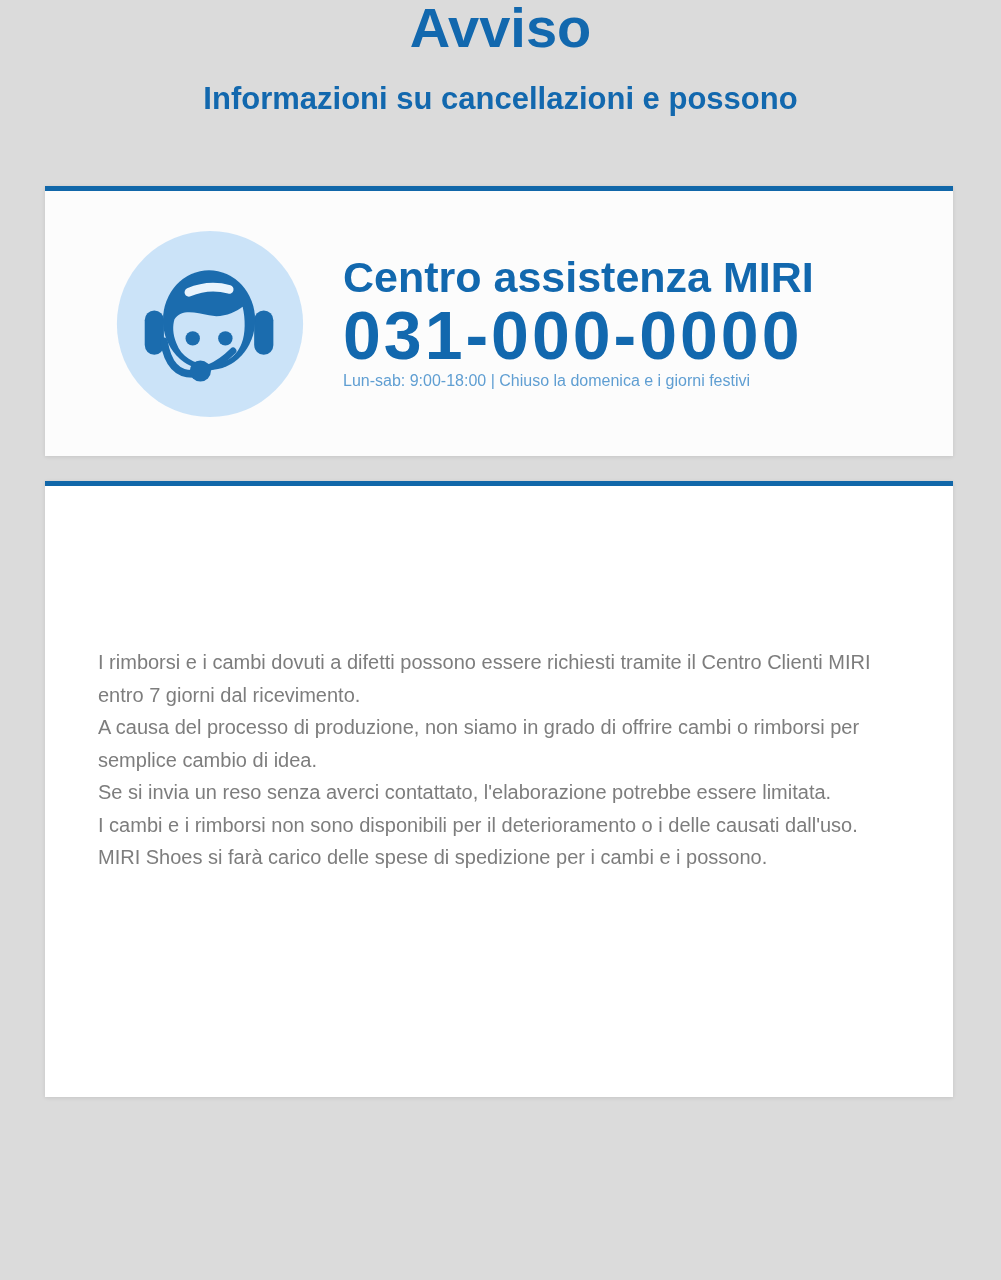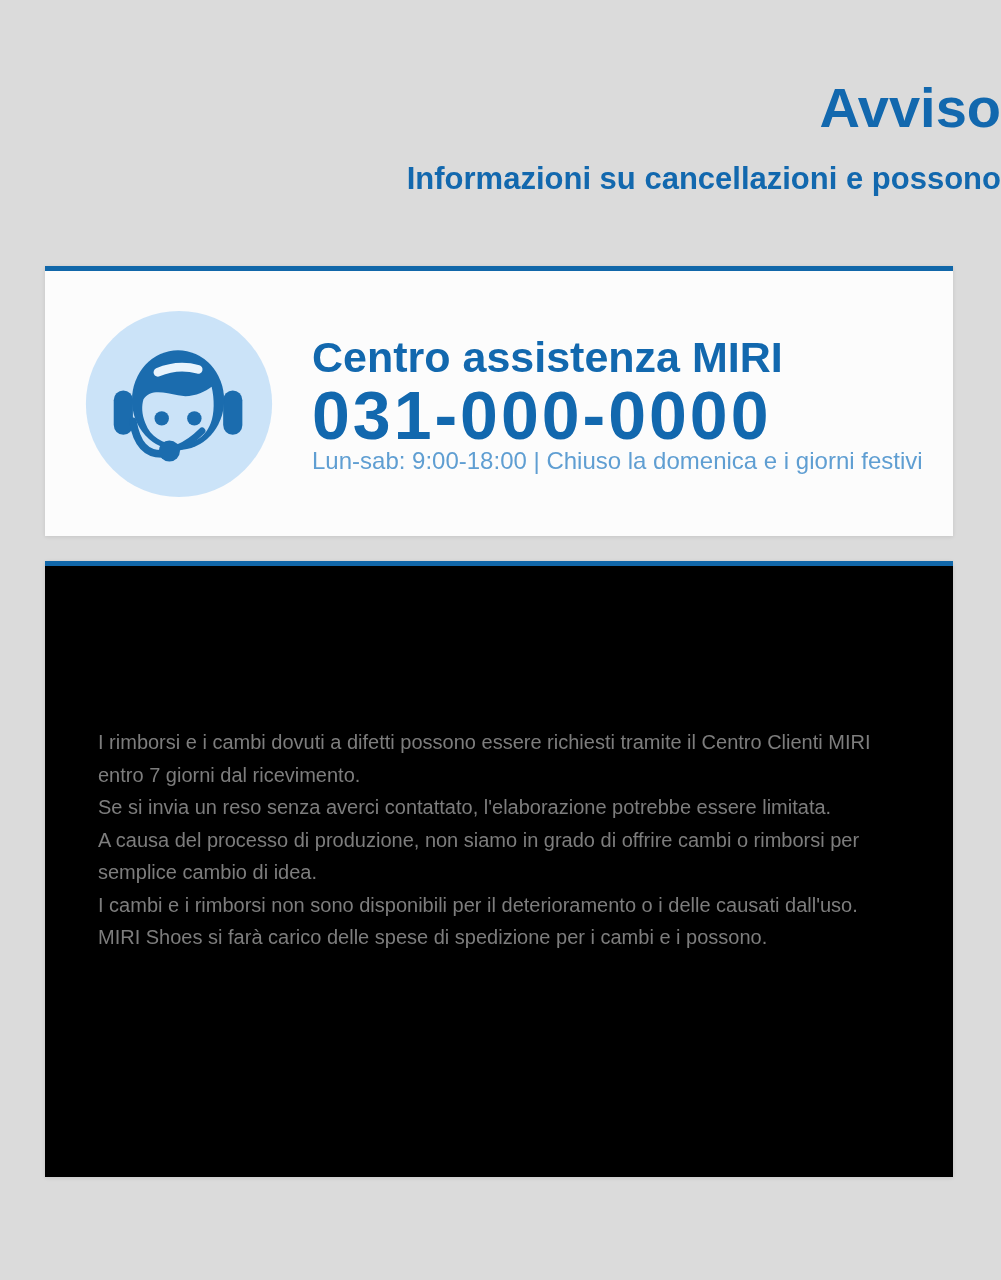--- a/index.html
+++ b/index.html
@@ -4,71 +4,71 @@
 <style>
   * { margin: 0; padding: 0; box-sizing: border-box; }
   html, body {
     width: 1001px;
     background: #dbdbdb;
     font-family: "Liberation Sans", sans-serif;
   }
   body { height: 1280px; overflow: hidden; }
 
   
-  .header { text-align: right; padding-top: 80px; }
+  .header { text-align: center; }
   .page-title {
     font-size: 56px;
     line-height: 56px;
     font-weight: bold;
     color: #1268ae;
   }
   .page-subtitle {
     margin-top: 25px;
     font-size: 31px;
     line-height: 36px;
     font-weight: bold;
     color: #1268ae;
   }
 
   
   .card {
     width: 908px;
     margin-left: 45px;
-    background: #000000;
+    background: #ffffff;
     border-top: 5px solid #1167a9;
     box-shadow: 0 1px 4px rgba(0,0,0,0.10);
   }
   .contact-card {
     margin-top: 69px;
     height: 270px;
     background: #fcfcfc;
     display: flex;
     align-items: center;
-    padding-left: 38px;
+    padding-left: 69px;
   }
   .icon-wrap { width: 192px; height: 192px; flex: 0 0 auto; }
   .icon-wrap svg { width: 192px; height: 192px; display: block; }
 
   .contact-text { margin-left: 37px; }
   .contact-title {
     font-size: 43px;
     line-height: 48px;
     font-weight: bold;
     color: #1268ae;
   }
   .contact-phone {
     margin-top: 2px;
     font-size: 68px;
     line-height: 64px;
     font-weight: bold;
     letter-spacing: 3px;
     color: #1268ae;
   }
   .contact-hours {
-    font-size: 24px;
+    font-size: 16px;
     line-height: 28px;
     color: #5f9ed2;
     white-space: nowrap;
   }
 
   .policy-card {
     margin-top: 25px;
     height: 616px;
     padding: 160px 0 0 53px;
   }
@@ -111,18 +111,18 @@
   <div class="contact-text">
     <div class="contact-title">Centro assistenza MIRI</div>
     <div class="contact-phone">031-000-0000</div>
     <div class="contact-hours">Lun-sab: 9:00-18:00 | Chiuso la domenica e i giorni festivi</div>
   </div>
 </div>
 
 <div class="card policy-card">
   <div class="policy-text">
     <p>I rimborsi e i cambi dovuti a difetti possono essere richiesti tramite il Centro Clienti MIRI entro 7 giorni dal ricevimento.</p>
+    <p>A causa del processo di produzione, non siamo in grado di offrire cambi o rimborsi per semplice cambio di idea.</p>
     <p>Se si invia un reso senza averci contattato, l'elaborazione potrebbe essere limitata.</p>
-    <p>A causa del processo di produzione, non siamo in grado di offrire cambi o rimborsi per semplice cambio di idea.</p>
     <p>I cambi e i rimborsi non sono disponibili per il deterioramento o i delle causati dall'uso.</p>
     <p>MIRI Shoes si farà carico delle spese di spedizione per i cambi e i possono.</p>
   </div>
 </div>
 
 </body></html>

